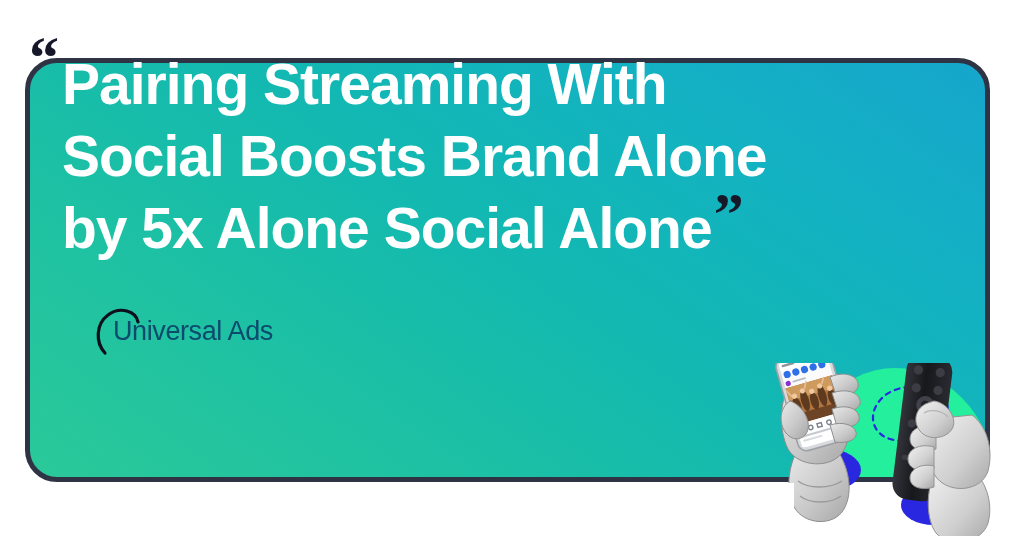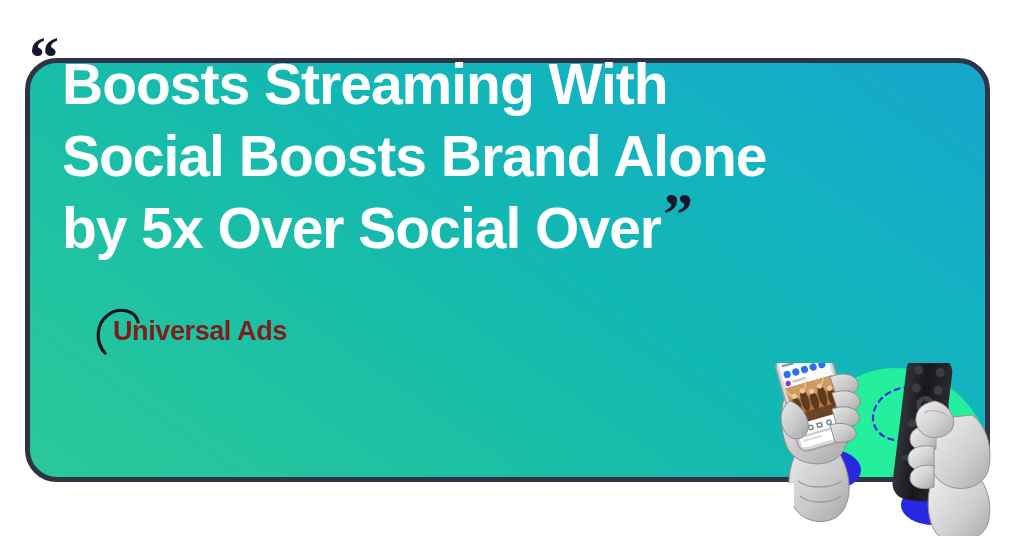--- a/index.html
+++ b/index.html
@@ -26,21 +26,21 @@
   .hl-line{white-space:nowrap;position:relative;}
   .qmark{color:#16182a;font-size:60px;font-weight:bold;line-height:0;
          font-family:"Liberation Serif","DejaVu Serif",serif;}
   .q-open{position:absolute;left:-33px;top:10px;}
   .q-close{position:relative;top:-14px;left:2px;}
 
   
   #logo{position:absolute;left:95px;top:308px;display:flex;align-items:center;height:46px;}
   #logo-mark{position:relative;width:44px;height:46px;flex:0 0 44px;}
   #logo-mark svg{position:absolute;left:0;top:0;}
-  #logo-text{color:#7f1d1d;font-size:27px;font-weight:bold;letter-spacing:-0.4px;
+  #logo-text{color:#0c4a6e;font-size:27px;font-weight:normal;letter-spacing:-0.4px;
              margin-left:-26px;position:relative;z-index:2;}
 
   
   #illo{position:absolute;left:760px;top:363px;width:264px;height:173px;overflow:hidden;}
   #illo .blue-ell-l{position:absolute;left:33px;top:86px;width:68px;height:42px;
                     border-radius:50%;background:#2a27e0;}
   #illo .blue-ell-r{position:absolute;left:141px;top:122px;width:66px;height:40px;
                     border-radius:50%;background:#2a27e0;}
   #illo .white-mask2{position:absolute;left:0;top:120px;width:34px;height:53px;background:#fff;}
 
@@ -58,27 +58,27 @@
 
       <svg style="position:absolute;left:820px;top:315px;" width="130" height="110" viewBox="0 0 130 110">
         <path d="M78 52 C 96 46 104 30 92 18 C 78 4 46 6 32 20 C 16 36 22 58 44 62
                  C 66 66 86 62 92 72 C 98 84 86 96 70 96 C 52 96 44 84 50 72 C 56 60 72 56 86 52" fill="none" stroke="#2a27e0" stroke-width="2.2" stroke-dasharray="5 5" stroke-linecap="round"></path>
       </svg>
     </div>
   </div>
 
   <div id="headline">
     <div class="hl-line">
-      <span class="qmark q-open">“</span><span>Boosts Streaming With</span>
+      <span class="qmark q-open">“</span><span>Pairing Streaming With</span>
     </div>
     <div class="hl-line">
       <span>Social Boosts Brand Alone</span>
     </div>
     <div class="hl-line">
-      <span>by 5x Over Social Over</span><span class="qmark q-close">”</span>
+      <span>by 5x Alone Social Alone</span><span class="qmark q-close">”</span>
     </div>
   </div>
 
   <div id="logo">
     <div id="logo-mark">
       <svg width="44" height="46" viewBox="0 0 44 46">
         <path d="M10 45 C 0 34 1 16 13 7 C 25 -2 41 3 43 14" fill="none" stroke="#0d0f1c" stroke-width="3.2" stroke-linecap="round"></path>
       </svg>
     </div>
     <div id="logo-text">Universal Ads</div>

